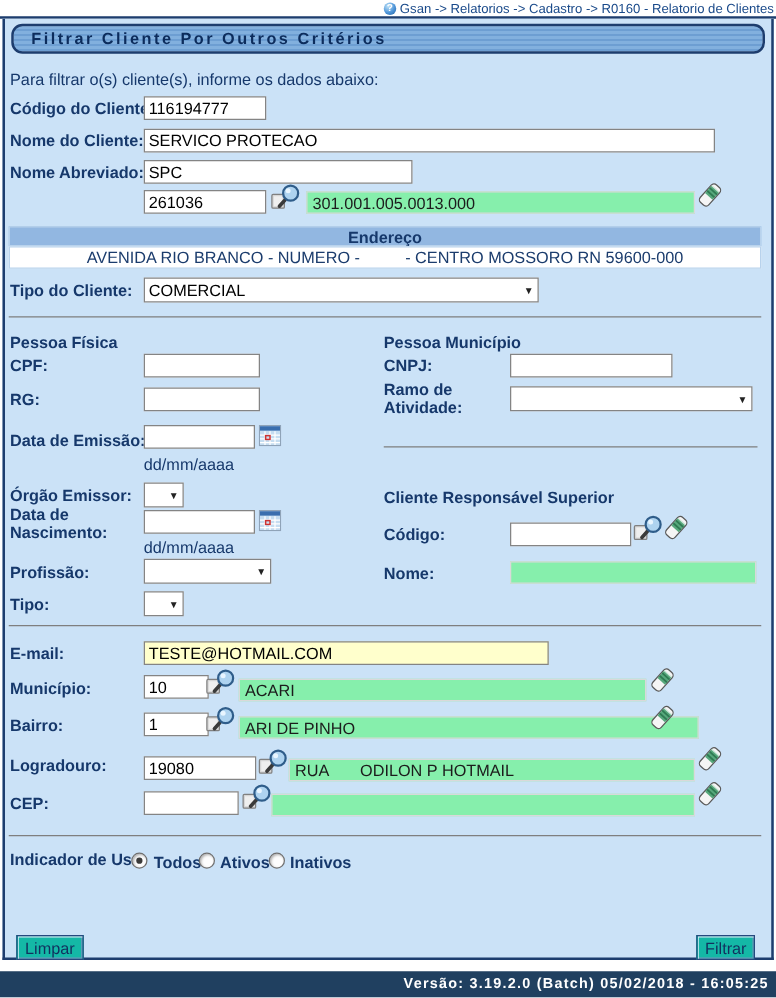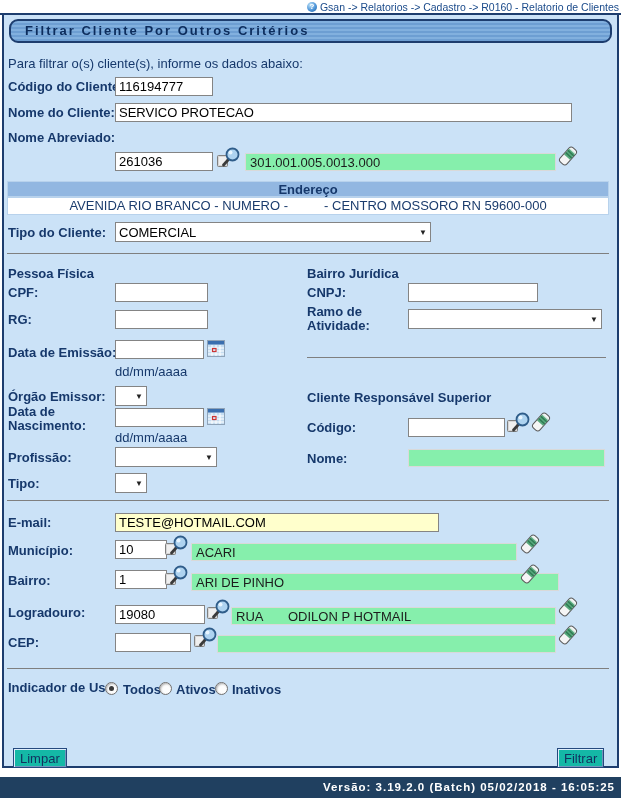--- a/index.html
+++ b/index.html
@@ -67,20 +67,21 @@
 
     <div class="ptxt" style="left:4px;top:41px">Para filtrar o(s) cliente(s), informe os dados abaixo:</div>
 
     <div class="lbl" style="left:4px;top:62px">Código do Cliente:</div>
     <input class="inp" style="left: 111px; top: 62px; width: 98px;" value="116194777">
 
     <div class="lbl" style="left:4px;top:88px">Nome do Cliente:</div>
     <input class="inp" style="left: 111px; top: 88px; width: 457px;" value="SERVICO PROTECAO">
 
     <div class="lbl" style="left:4px;top:113px">Nome Abreviado:</div>
+    <input class="inp" style="left: 111px; top: 113px; width: 215px;" value="SPC">
 
     <input class="inp" style="left: 111px; top: 137px; width: 98px;" value="261036">
     <span class="ic" style="left:212px;top:131px">
       <svg width="26" height="24" viewBox="0 0 26 24">
           <rect x="1.5" y="9.5" width="10" height="11" rx="1" fill="#d6d6d6" stroke="#808080"></rect>
           <rect x="3" y="11" width="7" height="8" fill="#efefef"></rect>
           <line x1="12" y1="14" x2="7.5" y2="19" stroke="#3a3a3a" stroke-width="2.8" stroke-linecap="round"></line>
           <circle cx="16.5" cy="8.5" r="6" fill="#aed3f0" stroke="#2f5d8a" stroke-width="1.8"></circle>
           <circle cx="14.5" cy="6.5" r="2" fill="#e8f5ff"></circle>
         </svg>
@@ -103,21 +104,21 @@
 
     <div class="lbl" style="left:4px;top:208px">Tipo do Cliente:</div>
     <div class="sel" style="left:111px;top:207px;width:316px">
       <span>COMERCIAL</span>
       <span class="arr">▼</span>
     </div>
 
     <div class="sep" style="left:3px;top:238px;width:602px"></div>
 
     <div class="lbl" style="left:4px;top:249px">Pessoa Física</div>
-    <div class="lbl" style="left:303px;top:249px">Bairro Jurídica</div>
+    <div class="lbl" style="left:303px;top:249px">Pessoa Município</div>
 
     <div class="lbl" style="left:4px;top:268px">CPF:</div>
     <input class="inp" style="left: 111px; top: 268px; width: 93px;">
     <div class="lbl" style="left:303px;top:268px">CNPJ:</div>
     <input class="inp" style="left: 404px; top: 268px; width: 130px;">
 
     <div class="lbl" style="left:4px;top:295px">RG:</div>
     <input class="inp" style="left: 111px; top: 295px; width: 93px;">
     <div class="lbl wrap" style="left:303px;top:290px">Ramo de Atividade:</div>
     <div class="sel" style="left:404px;top:294px;width:194px">

